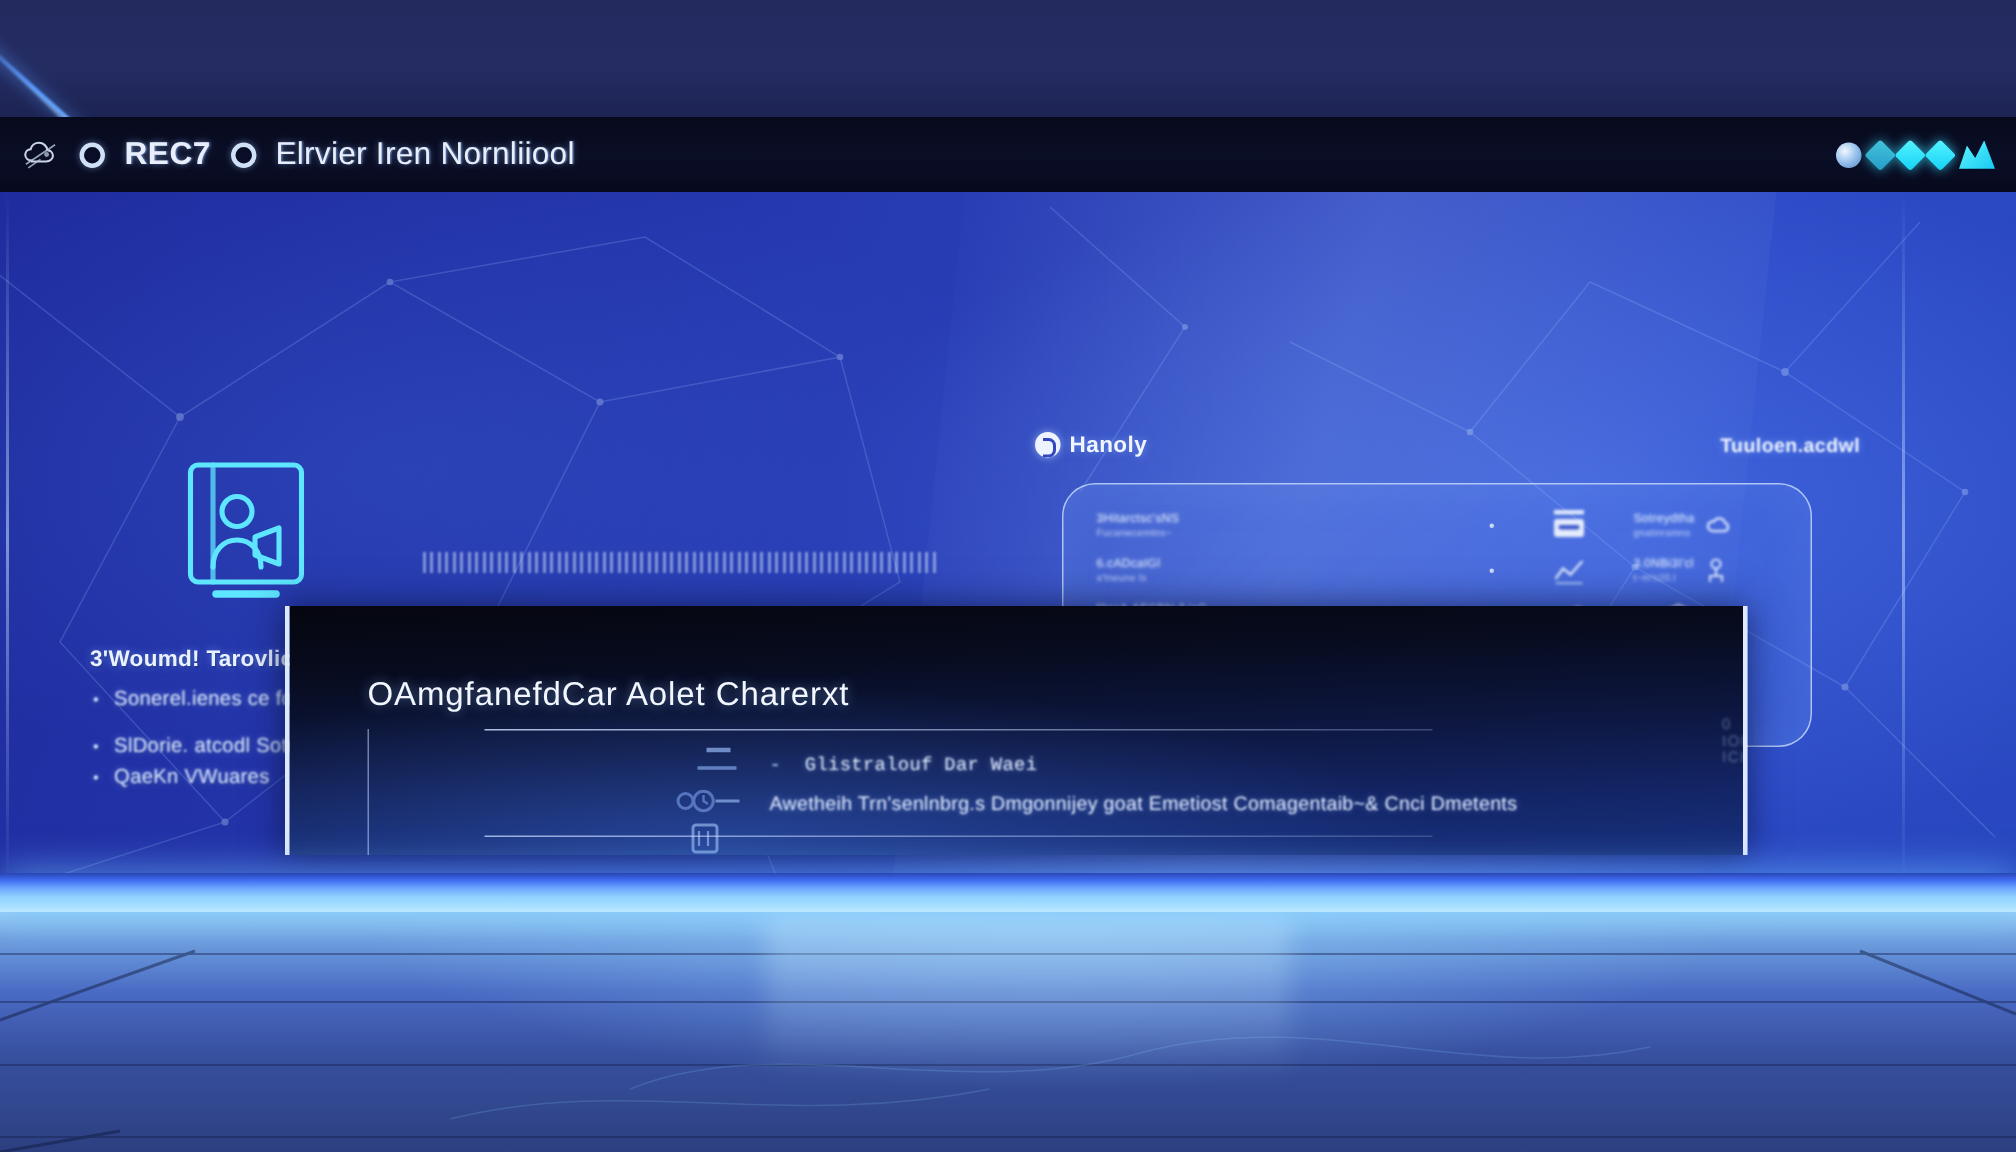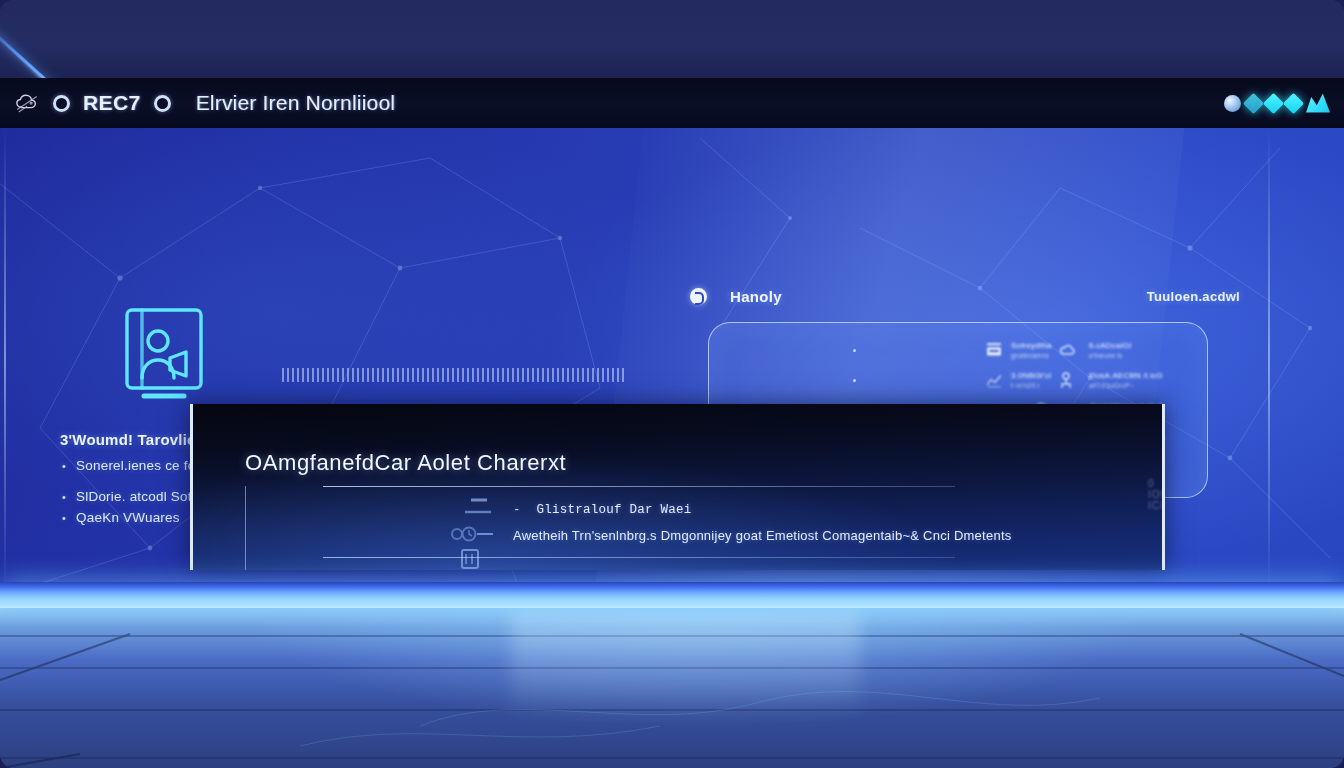--- a/index.html
+++ b/index.html
@@ -8,21 +8,20 @@
     overflow: hidden;
     background: #1a2150;
     font-family: "Liberation Sans", sans-serif;
   }
 
   #stage {
     position: relative;
     width: 1344px; height: 768px;
     overflow: hidden;
     background: #4c1d95;
-    border-radius: 14px;
   }
 
   
   .sky {
     position: absolute; left: 0; top: 0; width: 1344px; height: 80px;
     background: linear-gradient(180deg, #222a5e 0%, #242c62 55%, #1c2352 100%);
   }
   .sky-streak {
     position: absolute; left: -30px; top: 10px;
     width: 130px; height: 3px;
@@ -58,21 +57,21 @@
   }
   .hdr-text {
     color: #e8eefb;
     font-size: 21px;
     font-weight: 700;
     letter-spacing: .4px;
     white-space: nowrap;
     text-shadow: 0 0 5px rgba(160,200,255,.45), 1px 0 1px rgba(120,160,230,.5);
     filter: blur(.25px);
   }
-  .hdr-text.soft { font-weight: 400; letter-spacing: .2px; margin-left: 12px; }
+  .hdr-text.soft { font-weight: 400; letter-spacing: .2px; }
   .hdr-right { display: flex; align-items: center; gap: 5px; }
   .hdr-orb {
     width: 17px; height: 17px; border-radius: 50%;
     background: radial-gradient(circle at 35% 33%, #f1f7ff 0%, #9ec6ef 45%, #4f84bf 100%);
     filter: blur(.5px);
   }
   .hdr-diamond {
     width: 15px; height: 15px;
     background: linear-gradient(135deg, #56f4ff 0%, #14d2f5 100%);
     transform: rotate(45deg);
@@ -150,21 +149,21 @@
     text-shadow: 0 0 5px rgba(140,185,255,.5), 1px 1px 1px rgba(20,40,120,.6);
     filter: blur(.55px);
   }
   .hero-list li + li { margin-top: 16px; }
   .hero-list li:last-child { margin-top: 6px; }
   .hero-list .bul { color: #cfe0ff; font-size: 11px; }
 
   
   .brand-badge {
     position: absolute; left: 690px; top: 160px;
-    display: flex; align-items: center; gap: 23px;
+    display: flex; align-items: center; gap: 6px;
   }
   .brand-mark {
     width: 17px; height: 17px; border-radius: 50%;
     background: #eef4ff;
     position: relative;
     box-shadow: 0 0 6px rgba(190,220,255,.6);
   }
   .brand-mark::after {
     content: ""; position: absolute; left: 5px; top: 4px;
     width: 7px; height: 9px;
@@ -405,20 +404,24 @@
 
     <div class="brand-badge">
       <div class="brand-mark"></div>
       <div class="brand-text">Hanoly</div>
     </div>
     <div class="corner-label">Tuuloen.acdwl</div>
 
     <div class="card">
       <div class="card-grid">
 
+        <div class="cell">
+          <span>3Hitarctsc'sNS</span>
+          <span class="l2">Fucanwcemtns~</span>
+        </div>
         <div class="dotcol">
             <span class="tiny-dot"></span>
           </div>
         <div class="cell mid">
           <svg width="26" height="24" viewBox="0 0 26 24" class="gi">
             <rect x="3" y="2" width="20" height="3" fill="#eef5ff"></rect>
             <rect x="3" y="8" width="20" height="12" rx="2" fill="#f2f7ff"></rect>
             <rect x="6" y="12" width="14" height="3" rx="1.5" fill="#3a55c8"></rect>
           </svg>
         </div>

